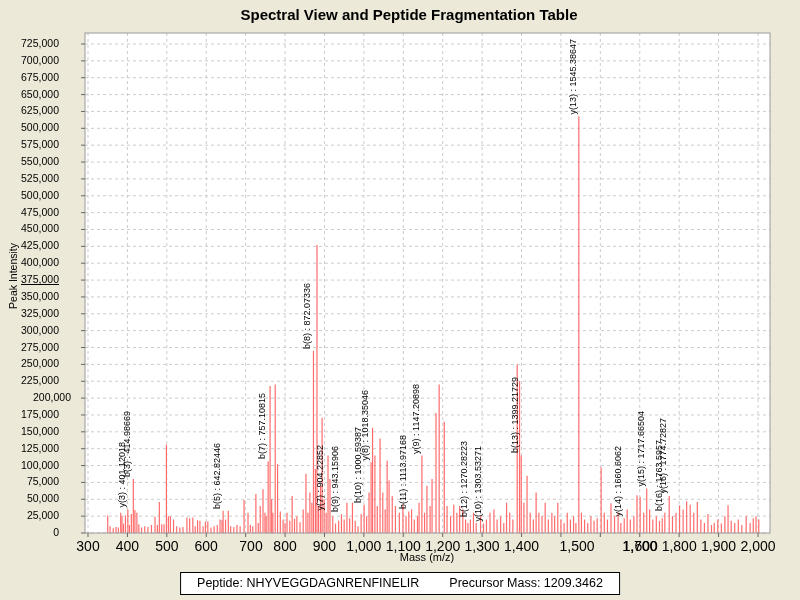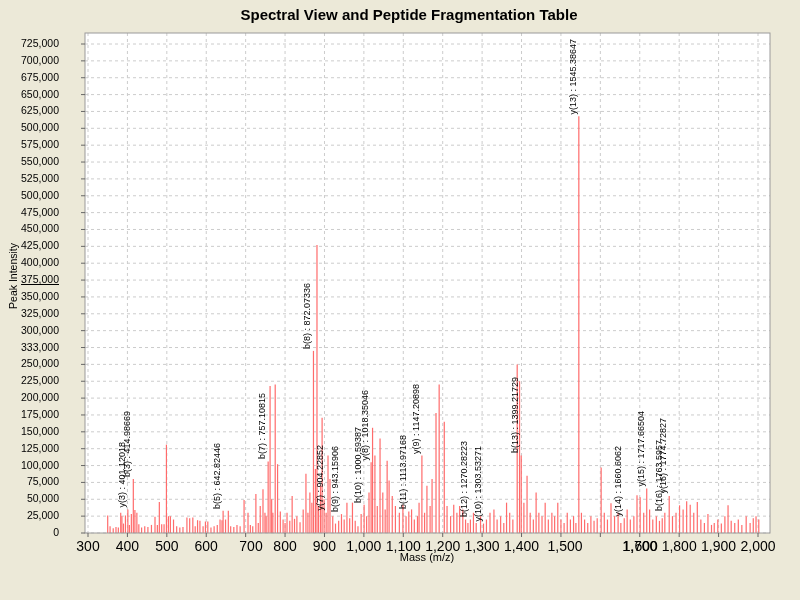--- a/index.html
+++ b/index.html
@@ -404,32 +404,35 @@
       <div class="peak-label" style="left: 567.829px; bottom: 485.83px;">y(13) : 1545.38647</div>
       <div class="peak-label" style="left: 613.239px; bottom: 83.8386px;">y(14) : 1660.6062</div>
       <div class="peak-label" style="left: 635.727px; bottom: 113.516px;">y(15) : 1717.66504</div>
       <div class="peak-label" style="left: 653.829px; bottom: 89.2345px;">b(16) : 1763.5957</div>
       <div class="peak-label" style="left: 658.216px; bottom: 106.097px;">y(16) : 1774.72827</div>
     </div>
 
   <div id="y-axis-title">Peak Intensity</div>
   <div id="x-axis-title">Mass (m/z)</div>
 
+  <div id="footer-box">
+    <span>Peptide: NHYVEGGDAGNRENFINELIR</span><span class="precursor">Precursor Mass: 1209.3462</span>
+  </div>
 <div class="y-tick-label" style="top: 526px;">0</div>
     <div class="y-tick-label" style="top: 509.138px;">25,000</div>
     <div class="y-tick-label" style="top: 492.276px;">50,000</div>
     <div class="y-tick-label" style="top: 475.414px;">75,000</div>
     <div class="y-tick-label" style="top: 458.552px;">100,000</div>
     <div class="y-tick-label" style="top: 441.69px;">125,000</div>
     <div class="y-tick-label" style="top: 424.828px;">150,000</div>
     <div class="y-tick-label" style="top: 407.966px;">175,000</div>
-    <div class="y-tick-label" style="top: 391.103px;">200,000</div>
+    <div class="y-tick-label" style="top: 391.103px; padding-left: 12px;">200,000</div>
     <div class="y-tick-label" style="top: 374.241px;">225,000</div>
     <div class="y-tick-label" style="top: 357.379px;">250,000</div>
-    <div class="y-tick-label" style="top: 340.517px;">333,000</div>
+    <div class="y-tick-label" style="top: 340.517px;">275,000</div>
     <div class="y-tick-label" style="top: 323.655px;">300,000</div>
     <div class="y-tick-label" style="top: 306.793px;">325,000</div>
     <div class="y-tick-label" style="top: 289.931px;">350,000</div>
     <div class="y-tick-label" style="top: 273.069px; text-decoration: underline;">375,000</div>
     <div class="y-tick-label" style="top: 256.207px;">400,000</div>
     <div class="y-tick-label" style="top: 239.345px;">425,000</div>
     <div class="y-tick-label" style="top: 222.483px;">450,000</div>
     <div class="y-tick-label" style="top: 205.621px;">475,000</div>
     <div class="y-tick-label" style="top: 188.759px;">500,000</div>
     <div class="y-tick-label" style="top: 171.897px;">525,000</div>
@@ -446,19 +449,19 @@
     <div class="x-tick-label" style="left: 141.824px; top: 538px;">500</div>
     <div class="x-tick-label" style="left: 181.235px; top: 538px;">600</div>
     <div class="x-tick-label" style="left: 226px; top: 538px; text-align: center;">700</div>
     <div class="x-tick-label" style="left: 260.059px; top: 538px;">800</div>
     <div class="x-tick-label" style="left: 299.471px; top: 538px;">900</div>
     <div class="x-tick-label" style="left: 338.882px; top: 538px;">1,000</div>
     <div class="x-tick-label" style="left: 378.294px; top: 538px;">1,100</div>
     <div class="x-tick-label" style="left: 417.706px; top: 538px;">1,200</div>
     <div class="x-tick-label" style="left: 457.118px; top: 538px;">1,300</div>
     <div class="x-tick-label" style="left: 496.529px; top: 538px;">1,400</div>
-    <div class="x-tick-label" style="left: 540px; top: 538px;">1,500</div>
+    <div class="x-tick-label" style="left: 552px; top: 538px;">1,500</div>
     <div class="x-tick-label" style="left: 575.353px; top: 538px; padding-left: 40px;">1,600</div>
     <div class="x-tick-label" style="left: 614.765px; top: 538px;">1,700</div>
     <div class="x-tick-label" style="left: 654.176px; top: 538px;">1,800</div>
     <div class="x-tick-label" style="left: 693.588px; top: 538px;">1,900</div>
     <div class="x-tick-label" style="left: 733px; top: 538px;">2,000</div>
   </div>
 
 </body></html>

